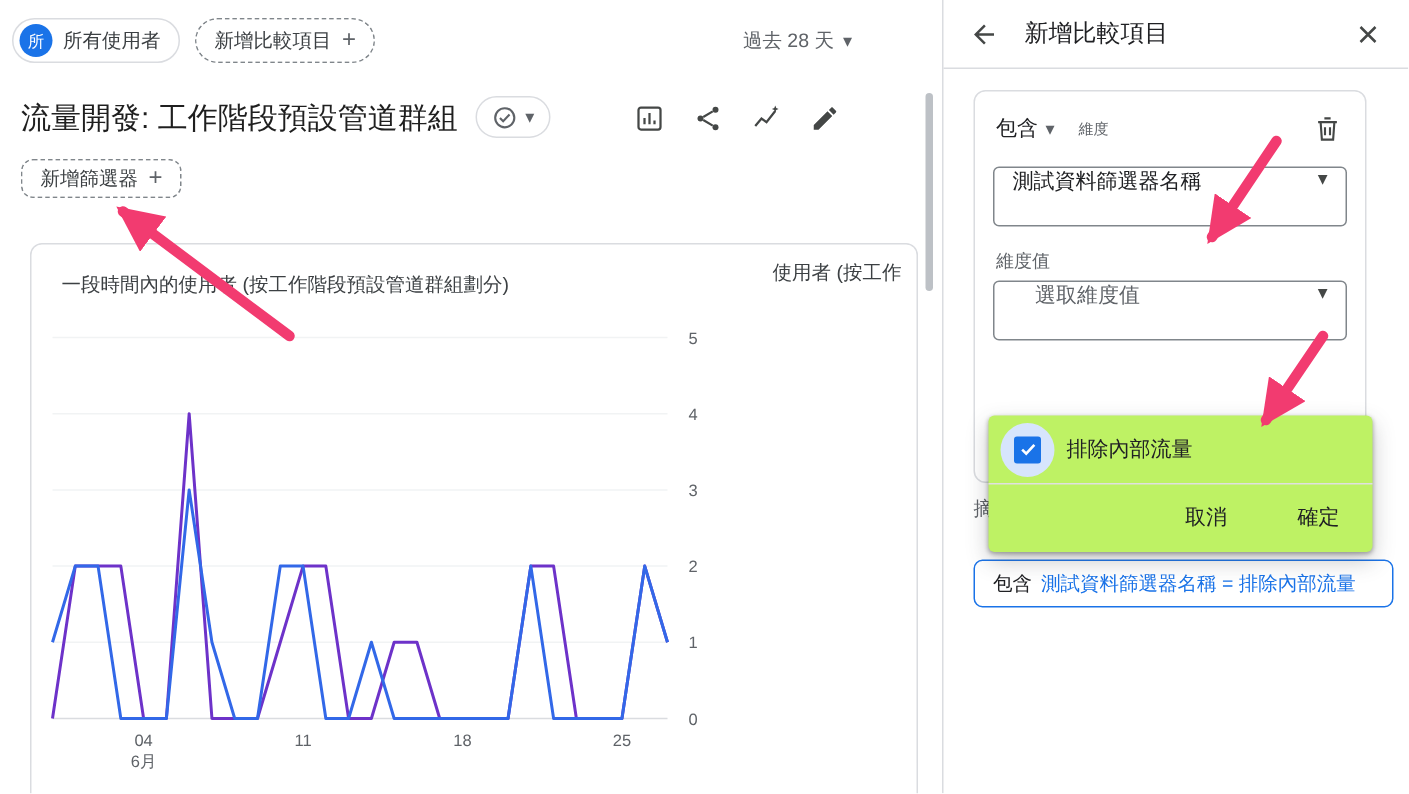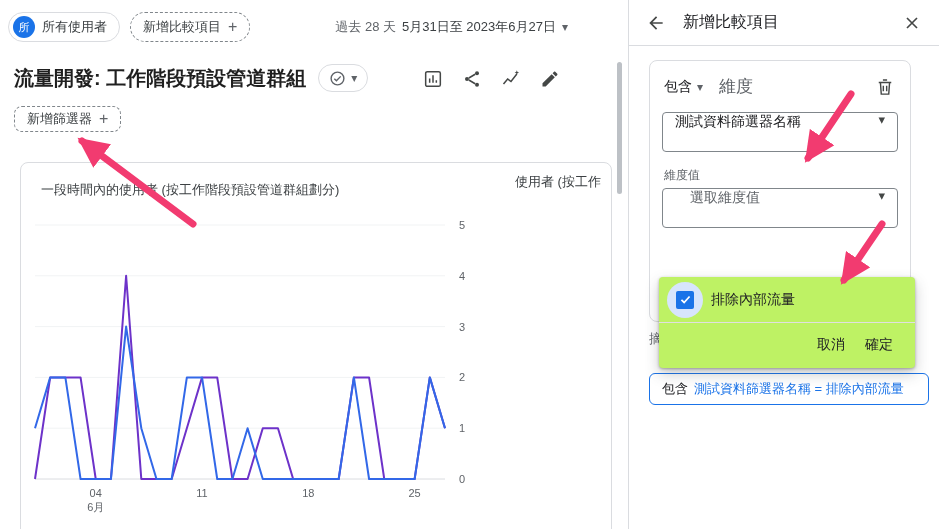--- a/index.html
+++ b/index.html
@@ -14,21 +14,21 @@
   .chip { display:flex; align-items:center; gap:7px; height:30px; padding:0 12px; border-radius:16px; font-size:13px; color:#3c4043; cursor:pointer; background:#fff; }
   .chip.audience { border:1px solid #dadce0; padding-left:4px; }
   .avatar { width:22px; height:22px; border-radius:50%; background:#1a73e8; color:#fff; font-size:11px; display:flex; align-items:center; justify-content:center; flex:0 0 auto; }
   .chip.dashed { border:1px dashed #80868b; }
   .chip .plus { font-size:16px; font-weight:500; color:#5f6368; line-height:1; }
   .date { margin-left:auto; display:flex; align-items:center; gap:6px; font-size:13px; color:#3c4043; padding-right:52px; cursor:pointer; }
   .date .preset { color:#5f6368; }
   .caret { font-size:12px; color:#5f6368; line-height:1; }
 
   .title-row { position:absolute; left:14px; top:64px; display:flex; align-items:center; }
-  .page-title { font-size:20px; font-weight:700; color:#1f1f1f; white-space:nowrap; }
+  .page-title { font-size:20px; font-weight:400; color:#1f1f1f; white-space:nowrap; }
   .status-pill { margin-left:12px; display:flex; align-items:center; gap:5px; border:1px solid #dadce0; border-radius:16px; height:28px; padding:0 10px; cursor:pointer; }
   .title-actions { position:absolute; left:422px; top:68px; display:flex; gap:17px; }
   .icon-btn { width:22px; height:22px; display:flex; align-items:center; justify-content:center; cursor:pointer; }
   .icon-btn svg { width:20px; height:20px; }
 
   .filter-chip { position:absolute; left:14px; top:106px; }
   .filter-chip .chip { height:26px; border-radius:8px; }
 
   .card { position:absolute; left:20px; top:162px; width:592px; height:380px; border:1px solid #dadce0; border-radius:8px; background:#fff; }
   .chart-title { position:absolute; left:20px; top:18px; font-size:13px; color:#3c4043; white-space:nowrap; }
@@ -44,39 +44,39 @@
   
   .panel { position:absolute; right:0; top:0; width:311px; height:529px; background:#fff; border-left:1px solid #dadce0; }
   .panel-header { height:46px; display:flex; align-items:center; padding:0 16px; gap:16px; border-bottom:1px solid #dadce0; }
   .panel-title { font-size:16px; color:#202124; }
   .panel-header .icon-btn:last-child { margin-left:auto; }
 
   .cond-card { position:absolute; left:20px; top:60px; width:262px; height:262px; border:1px solid #dadce0; border-radius:8px; background:#fff; }
   .cond-header { padding:13px 14px; font-size:13px; color:#5f6368; border-bottom:1px solid #dadce0; }
   .cond-row { display:flex; align-items:center; padding:14px 14px 10px 14px; }
   .operator { display:flex; align-items:center; gap:5px; font-size:14px; color:#202124; cursor:pointer; }
-  .field-label { margin-left:16px; font-size:17px; color:#5f6368;text-align:center; }
+  .field-label { margin-left:16px; font-size:10px; color:#5f6368;text-align:center; }
   .cond-row .icon-btn { margin-left:auto; }
   .select { margin:4px 12px 0 12px; height:40px; border:1px solid #80868b; border-radius:4px; display:flex; align-items:flex-start; padding:0 12px; font-size:14px; cursor:pointer; background:#fff; }
   .select .caret { margin-left:auto; font-size:13px; color:#444746; }
   .select.value-select { color:#5f6368;padding-left:27px; }
   .value-label { margin:15px 12px 2px 14px; font-size:12px; color:#5f6368; }
 
   .summary-label { position:absolute; left:20px; top:330px; font-size:13px; color:#5f6368; }
   .summary-chip { position:absolute; left:20px; top:373px; width:280px; height:32px; border:1px solid #1a73e8; border-radius:6px; display:flex; align-items:center; gap:6px; padding:0 12px; font-size:13px; white-space:nowrap; overflow:hidden; }
   .summary-chip .prefix { color:#202124; }
   .summary-chip .val { color:#1a73e8; font-weight:400; }
 
   .menu { position:absolute; left:30px; top:277px; width:256px; height:91px; background:#bef264; border-radius:4px; z-index:30;
           box-shadow:0 1px 3px rgba(0,0,0,.3), 0 6px 14px rgba(60,64,67,.28); }
   .menu-option { height:46px; display:flex; align-items:center; padding:0 8px; cursor:pointer; border-bottom:1px solid #e0e0e0; }
   .halo { width:36px; height:36px; border-radius:50%; background:#d7e5fc; display:flex; align-items:center; justify-content:center; flex:0 0 auto; }
   .checkbox { width:18px; height:18px; border-radius:2px; background:#1a73e8; display:flex; align-items:center; justify-content:center; }
   .menu-option .opt-text { margin-left:8px; font-size:14px; color:#202124; }
-  .menu-actions { height:44px; display:flex; align-items:center; justify-content:flex-end; gap:20px; padding-right:22px; }
+  .menu-actions { height:44px; display:flex; align-items:center; justify-content:flex-end; gap:47px; padding-right:22px; }
   .text-btn { font-size:14px; font-weight:500; color:#202124; cursor:pointer; }
 
   .annotations { position:absolute; left:0; top:0; z-index:60; pointer-events:none; }
 </style>
 </head>
 <body>
 
 <div class="screen">
 
   <div class="main">
@@ -85,21 +85,20 @@
       <div class="chip audience">
         <span class="avatar">所</span>
         <span>所有使用者</span>
       </div>
       <div class="chip dashed">
         <span>新增比較項目</span>
         <span class="plus">+</span>
       </div>
       <div class="date">
         <span class="preset">過去 28 天</span>
-        <span>5月31日至 2023年6月27日</span>
         <span class="caret">▾</span>
       </div>
     </div>
 
     <div class="title-row">
       <h1 class="page-title">流量開發: 工作階段預設管道群組</h1>
       <div class="status-pill">
         <svg width="17" height="17" viewBox="0 0 24 24">
           <circle cx="12" cy="12" r="9" fill="none" stroke="#5f6368" stroke-width="2"></circle>
           <path d="M7.5 12.3l3 3 6-6.3" fill="none" stroke="#5f6368" stroke-width="2"></path>

